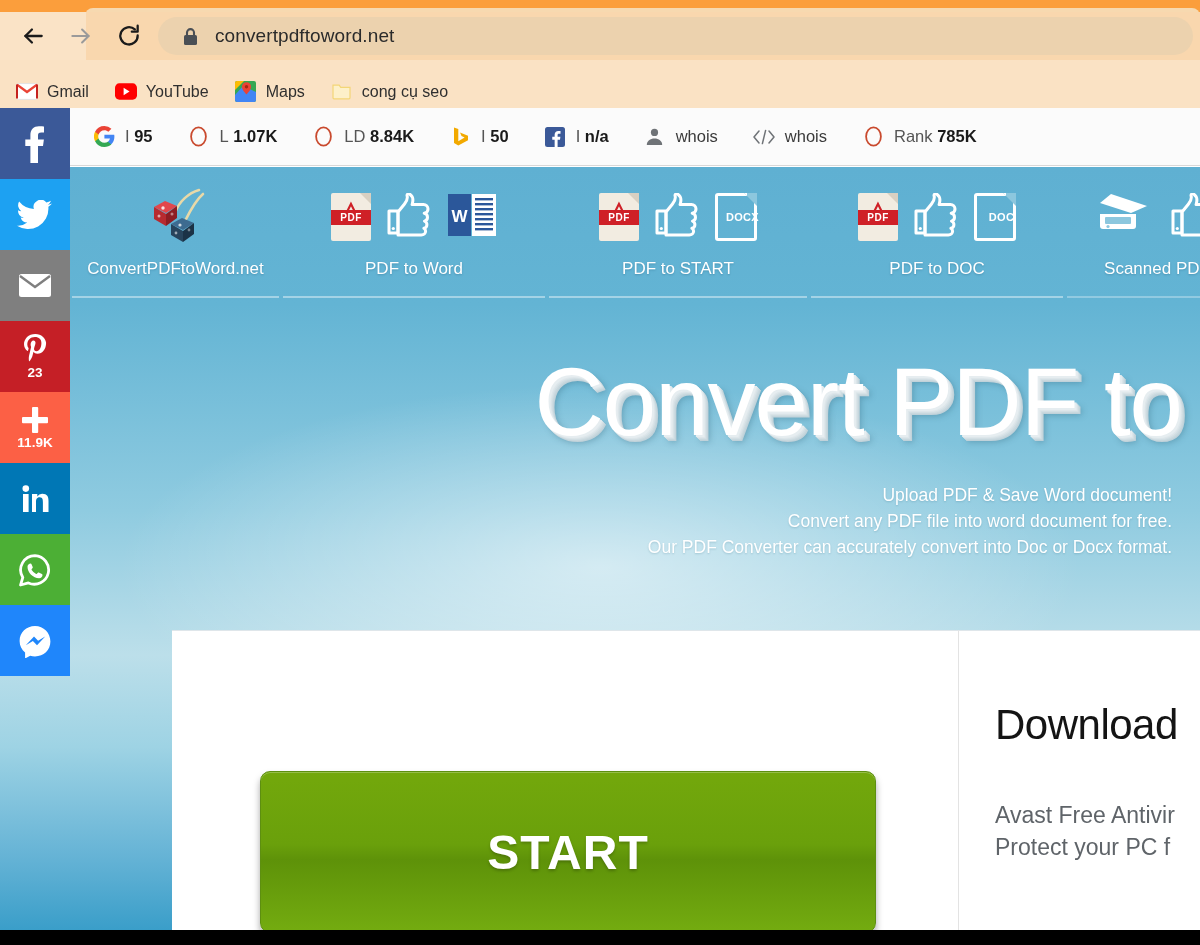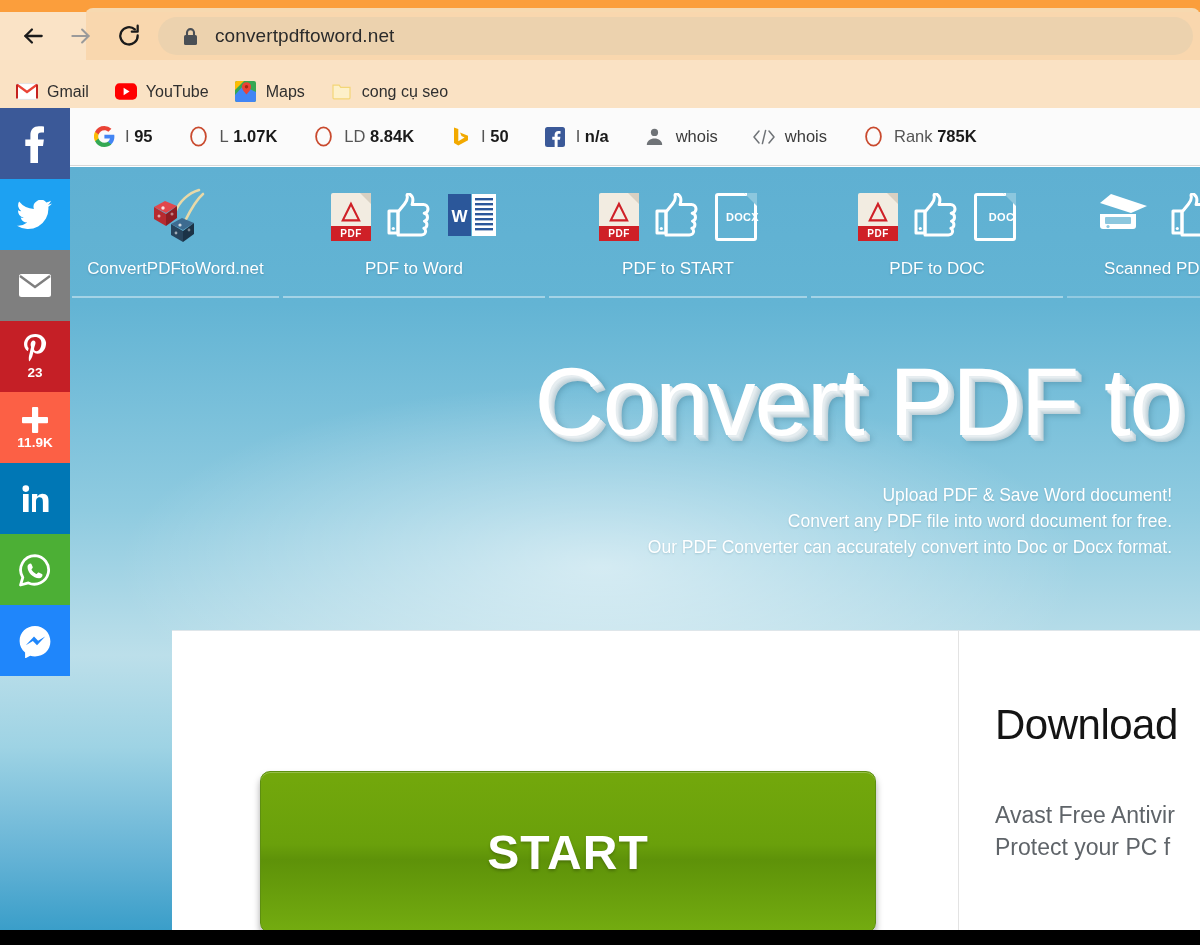--- a/index.html
+++ b/index.html
@@ -114,21 +114,21 @@
   #nav-scan   { left:1067px; width:180px; border-bottom-color:rgba(255,255,255,.30); }
   .pdf-ico { width:40px; height:48px; position:relative; }
   .pdf-ico .sheet {
     position:absolute; inset:0; background:#f2ece1; border-radius:2px;
   }
   .pdf-ico .fold {
     position:absolute; right:0; top:0; width:11px; height:11px;
     background:#d8d0c2; clip-path:polygon(0 0,100% 100%,100% 0);
   }
   .pdf-ico .band {
-    position:absolute; left:0; right:0; bottom:0; height:15px;
+    position:absolute; left:0; right:0; bottom:16px; height:15px;
     background:#cf2027; color:#fff; font-size:10px; font-weight:bold;
     letter-spacing:.5px; display:flex; align-items:center; justify-content:center;
   }
   .pdf-ico .acro {
     position:absolute; left:50%; top:5px; transform:translateX(-50%);
     font-family:"Liberation Serif", serif; font-size:24px; color:#cf2027;
     font-weight:bold; line-height:1;
   }
   .doc-ico {
     width:42px; height:48px; border:3px solid #fff; border-radius:3px;

